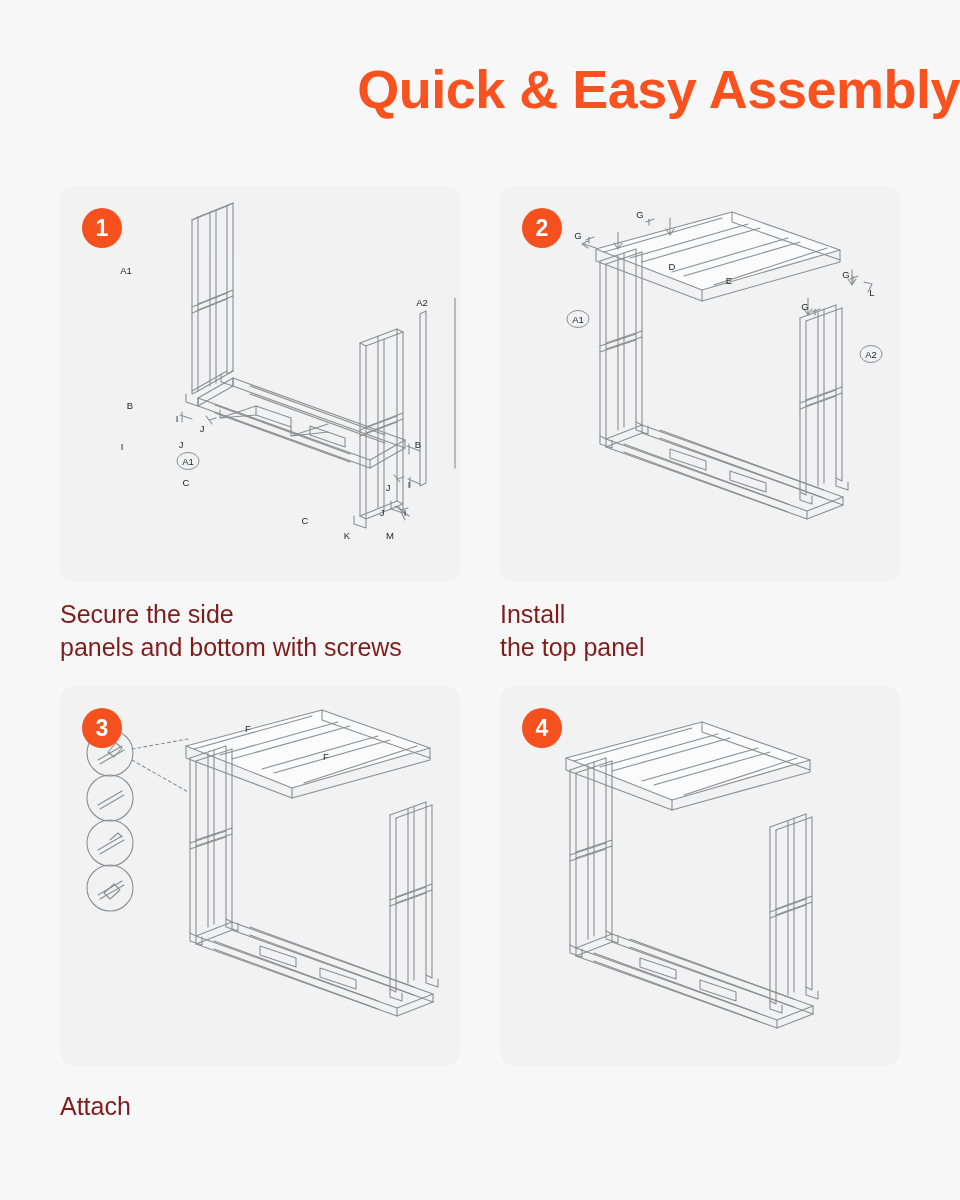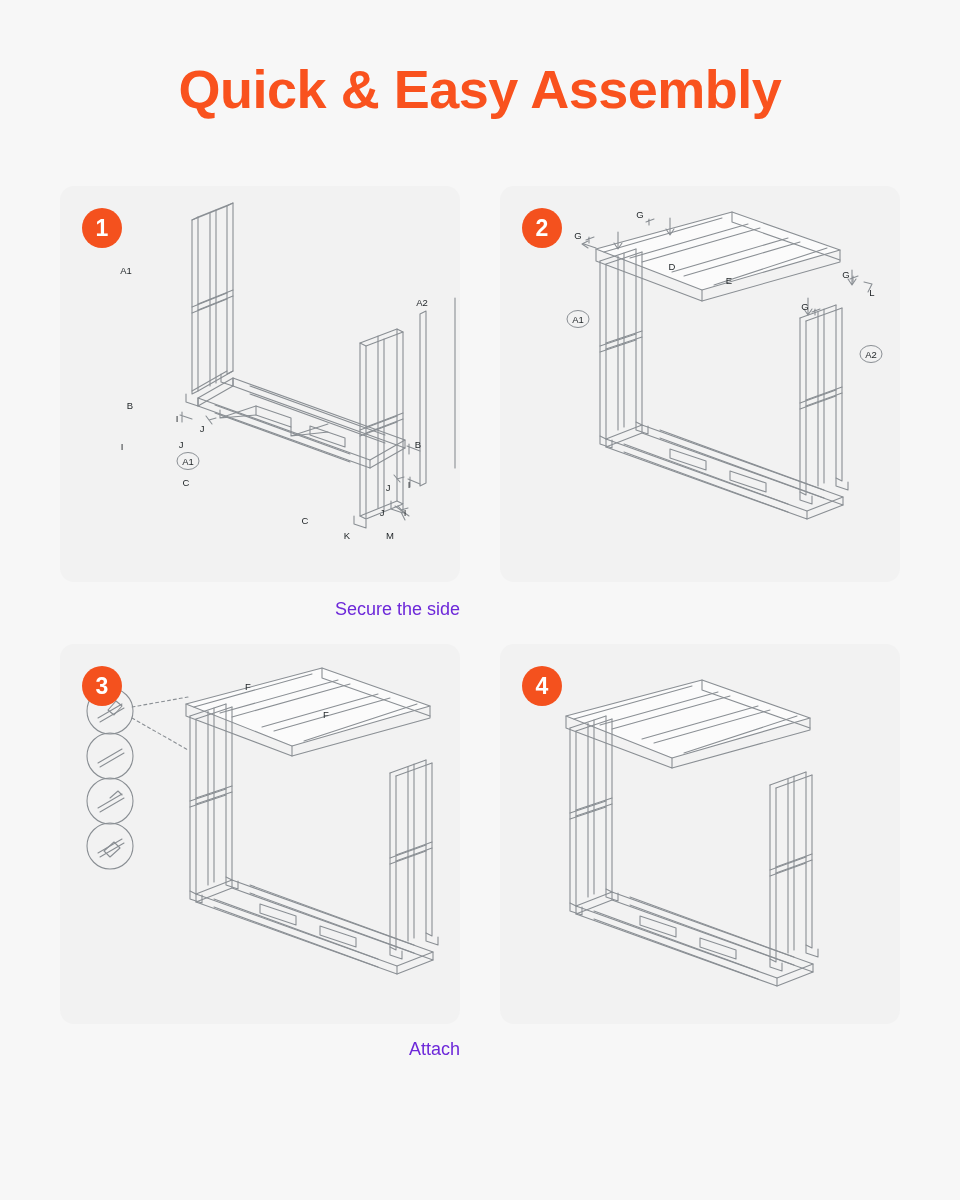--- a/index.html
+++ b/index.html
@@ -17,21 +17,21 @@
     position: relative;
     width: 960px;
     height: 1200px;
     background: #f7f7f7;
   }
   .title {
     position: absolute;
     top: 58px;
     left: 0;
     width: 960px;
-    text-align: center;
+    text-align: right;
     font-size: 54px;
     font-weight: bold;
     color: #f9521e;
     letter-spacing: -0.5px;
     line-height: 1.15;
   }
   .grid {
     position: absolute;
     top: 186px;
     left: 60px;
@@ -69,36 +69,36 @@
   }
   .art {
     position: absolute;
     top: 0;
     left: 0;
     width: 400px;
     height: 396px;
   }
   .caption {
     margin-top: 16px;
-    text-align: right;
-    font-size: 18px;
-    color: #6d28d9;
+    text-align: left;
+    font-size: 25px;
+    color: #7f1d1d;
     line-height: 1.32;
   }
   .caption .line {
     display: block;
   }
   .step-4 .panel {
     height: 396px;
   }
   .row2 .panel {
     height: 380px;
   }
   .row2 .caption {
-    margin-top: 14px;
+    margin-top: 24px;
   }
 </style>
 </head>
 <body>
 
 <div class="page">
 
   <div class="title">Quick &amp; Easy Assembly</div>
 
   <div class="grid">
@@ -183,20 +183,21 @@
             <text x="121" y="262" text-anchor="middle">J</text>
             <text x="328" y="305" text-anchor="middle">J</text>
             <text x="322" y="330" text-anchor="middle">J</text>
             <text x="287" y="353" text-anchor="middle">K</text>
             <text x="330" y="353" text-anchor="middle">M</text>
           </g>
         </svg>
       </div>
       <div class="caption">
         <span class="line">Secure the side</span>
+        <span class="line">panels and bottom with screws</span>
       </div>
     </div>
 
     <div class="step step-2">
       <div class="panel">
         <div class="badge">2</div>
         <svg class="art" viewBox="0 0 400 396">
           <g fill="none" stroke="#8a8f94" stroke-width="1.1" stroke-linejoin="round" stroke-linecap="round">
 
             <path d="M96 63 L232 26 L340 64 L202 104 Z" fill="#fbfbfb"></path>
@@ -263,20 +264,24 @@
             <text x="371" y="171.5" text-anchor="middle">A2</text>
             <text x="172" y="84" text-anchor="middle">D</text>
             <text x="229" y="98" text-anchor="middle">E</text>
             <text x="140" y="32" text-anchor="middle">G</text>
             <text x="78" y="53" text-anchor="middle">G</text>
             <text x="305" y="124" text-anchor="middle">G</text>
             <text x="346" y="92" text-anchor="middle">G</text>
             <text x="372" y="110" text-anchor="middle">L</text>
           </g>
         </svg>
+      </div>
+      <div class="caption">
+        <span class="line">Install</span>
+        <span class="line">the top panel</span>
       </div>
     </div>
 
     <div class="step step-3 row2">
       <div class="panel">
         <div class="badge">3</div>
         <svg class="art" viewBox="0 0 400 380">
           <g fill="none" stroke="#8a8f94" stroke-width="1.1" stroke-linejoin="round" stroke-linecap="round">
 
             <circle cx="50" cy="59" r="23"></circle>

